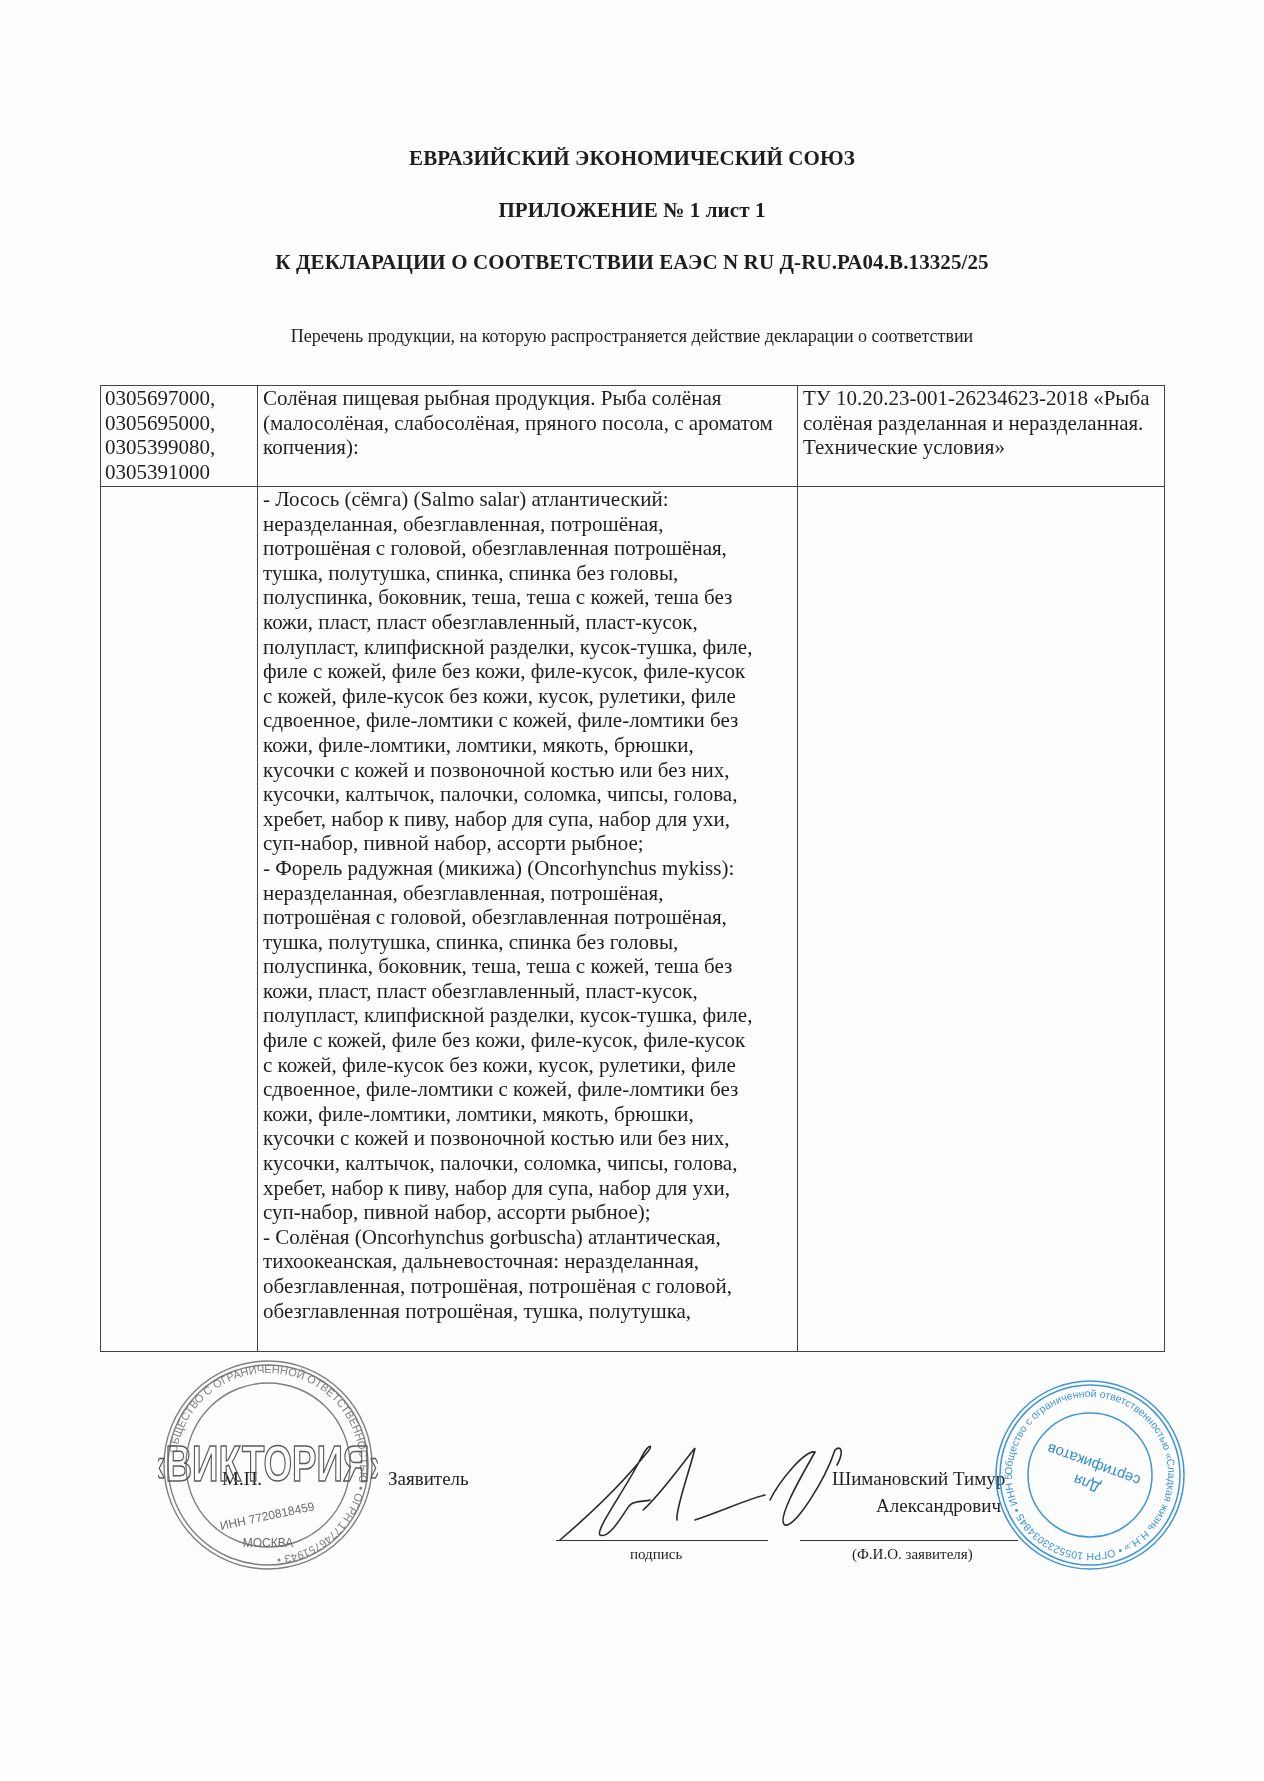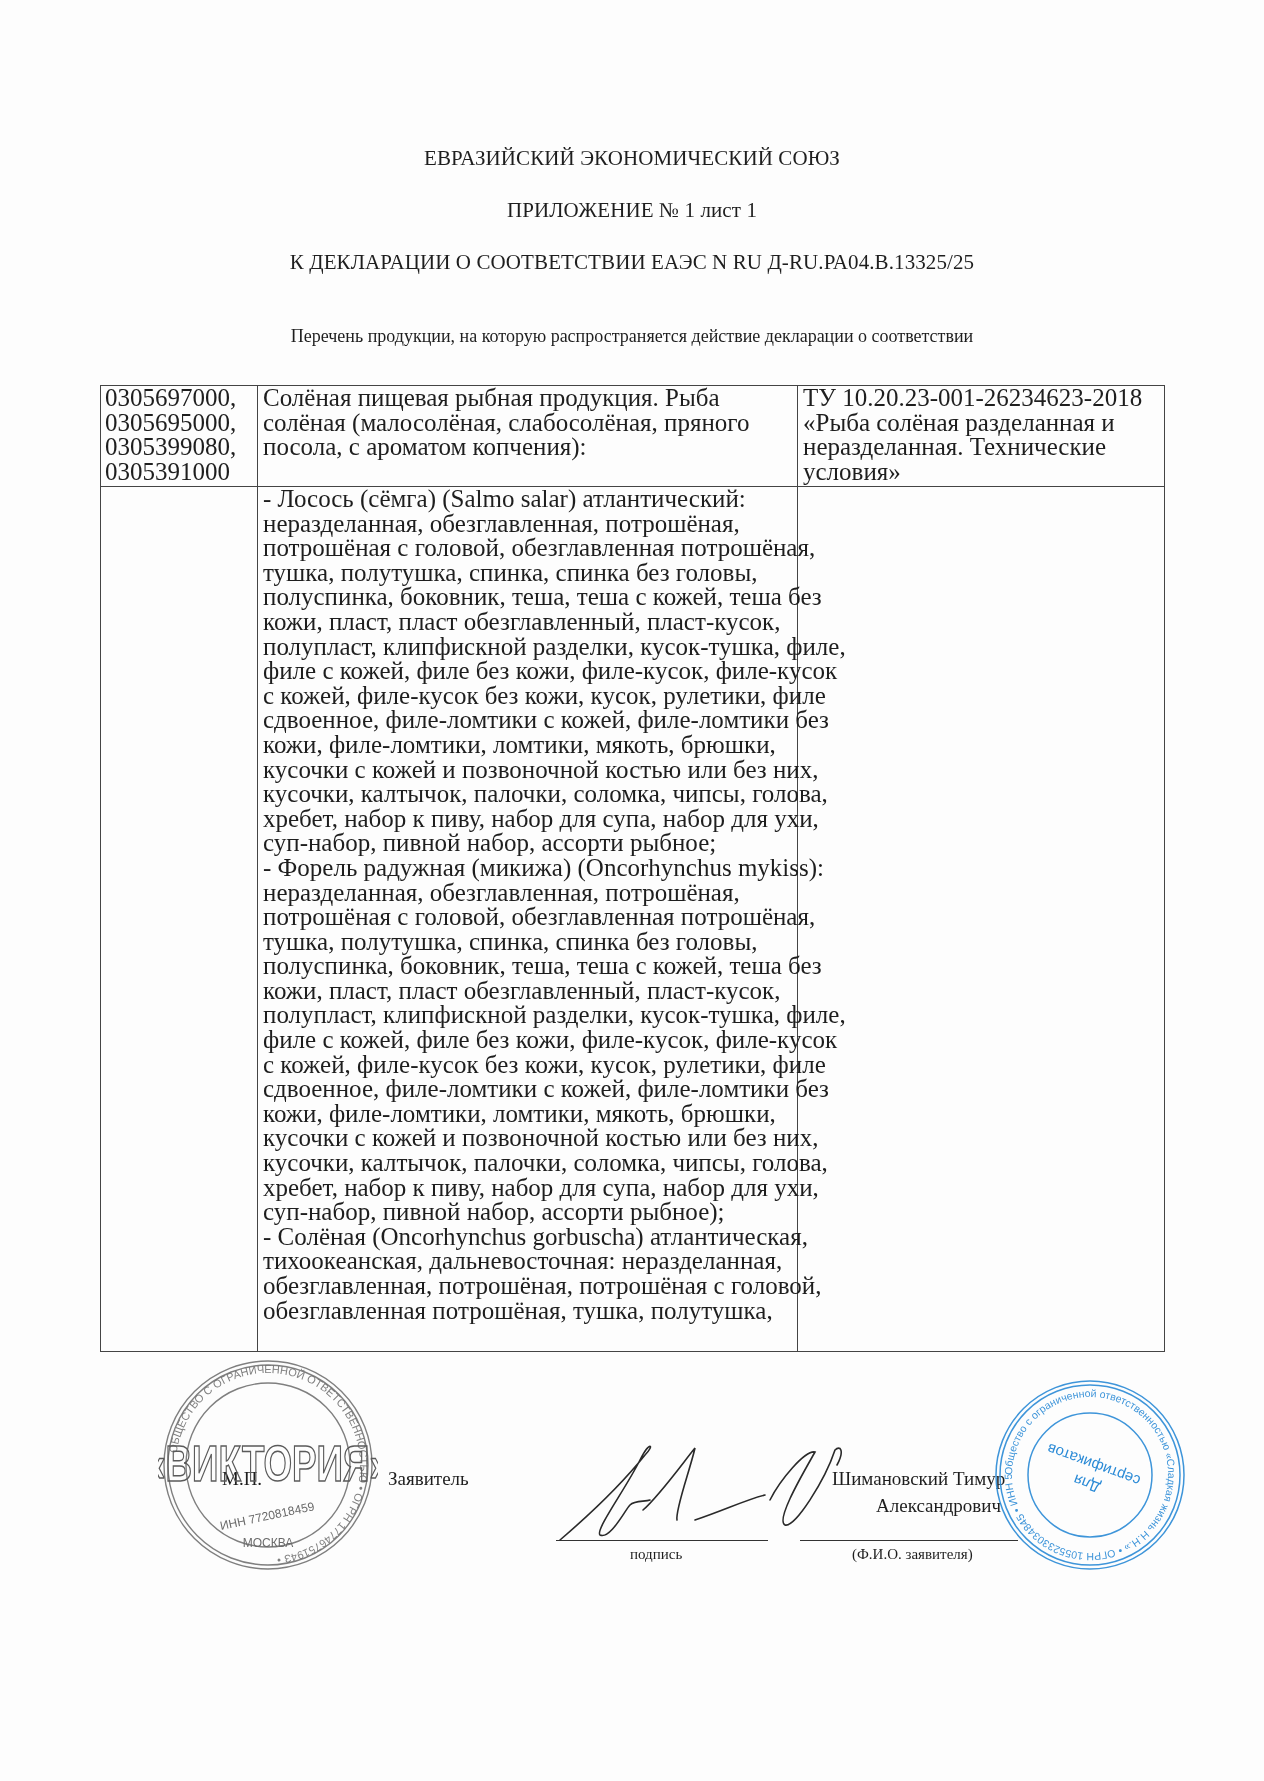--- a/index.html
+++ b/index.html
@@ -4,34 +4,34 @@
 <style>
   html, body { margin: 0; padding: 0; }
   body {
     width: 1264px; height: 1781px; background: #fdfdfd;
     position: relative; overflow: hidden;
     font-family: "Liberation Serif", "DejaVu Serif", serif;
     color: #1e1e1e;
   }
   .title {
     position: absolute; left: 0; width: 1264px; text-align: center;
-    font-weight: normal; font-size: 21px; letter-spacing: 0.1px;
+    font-weight: bold; font-size: 21px; letter-spacing: 0.1px;
   }
   .subtitle {
     position: absolute; left: 0; width: 1264px; text-align: center;
     font-size: 18px; top: 326px;
   }
   table.products {
     position: absolute; left: 100px; top: 385px;
     border-collapse: collapse; table-layout: fixed;
     width: 1064px;
   }
   table.products td, table.products th {
     border: 1.3px solid #444; vertical-align: top;
-    font-size: 25px; line-height: 24.6px; padding: 0 4px;
+    font-size: 21px; line-height: 24.6px; padding: 0 4px;
   }
   table.products th {
     font-weight: bold; text-align: center; vertical-align: middle;
     height: 106px; font-size: 18.5px; line-height: 30px; padding: 0 8px;
   }
   .row1 td { height: 100px; padding-top: 1px; }
   .row2 td { height: 864px; padding-top: 3px; }
   .col-desc { padding-left: 5px !important; padding-right: 8px !important; }
 
   .footer-line { position: absolute; border-top: 1.2px solid #333; }

